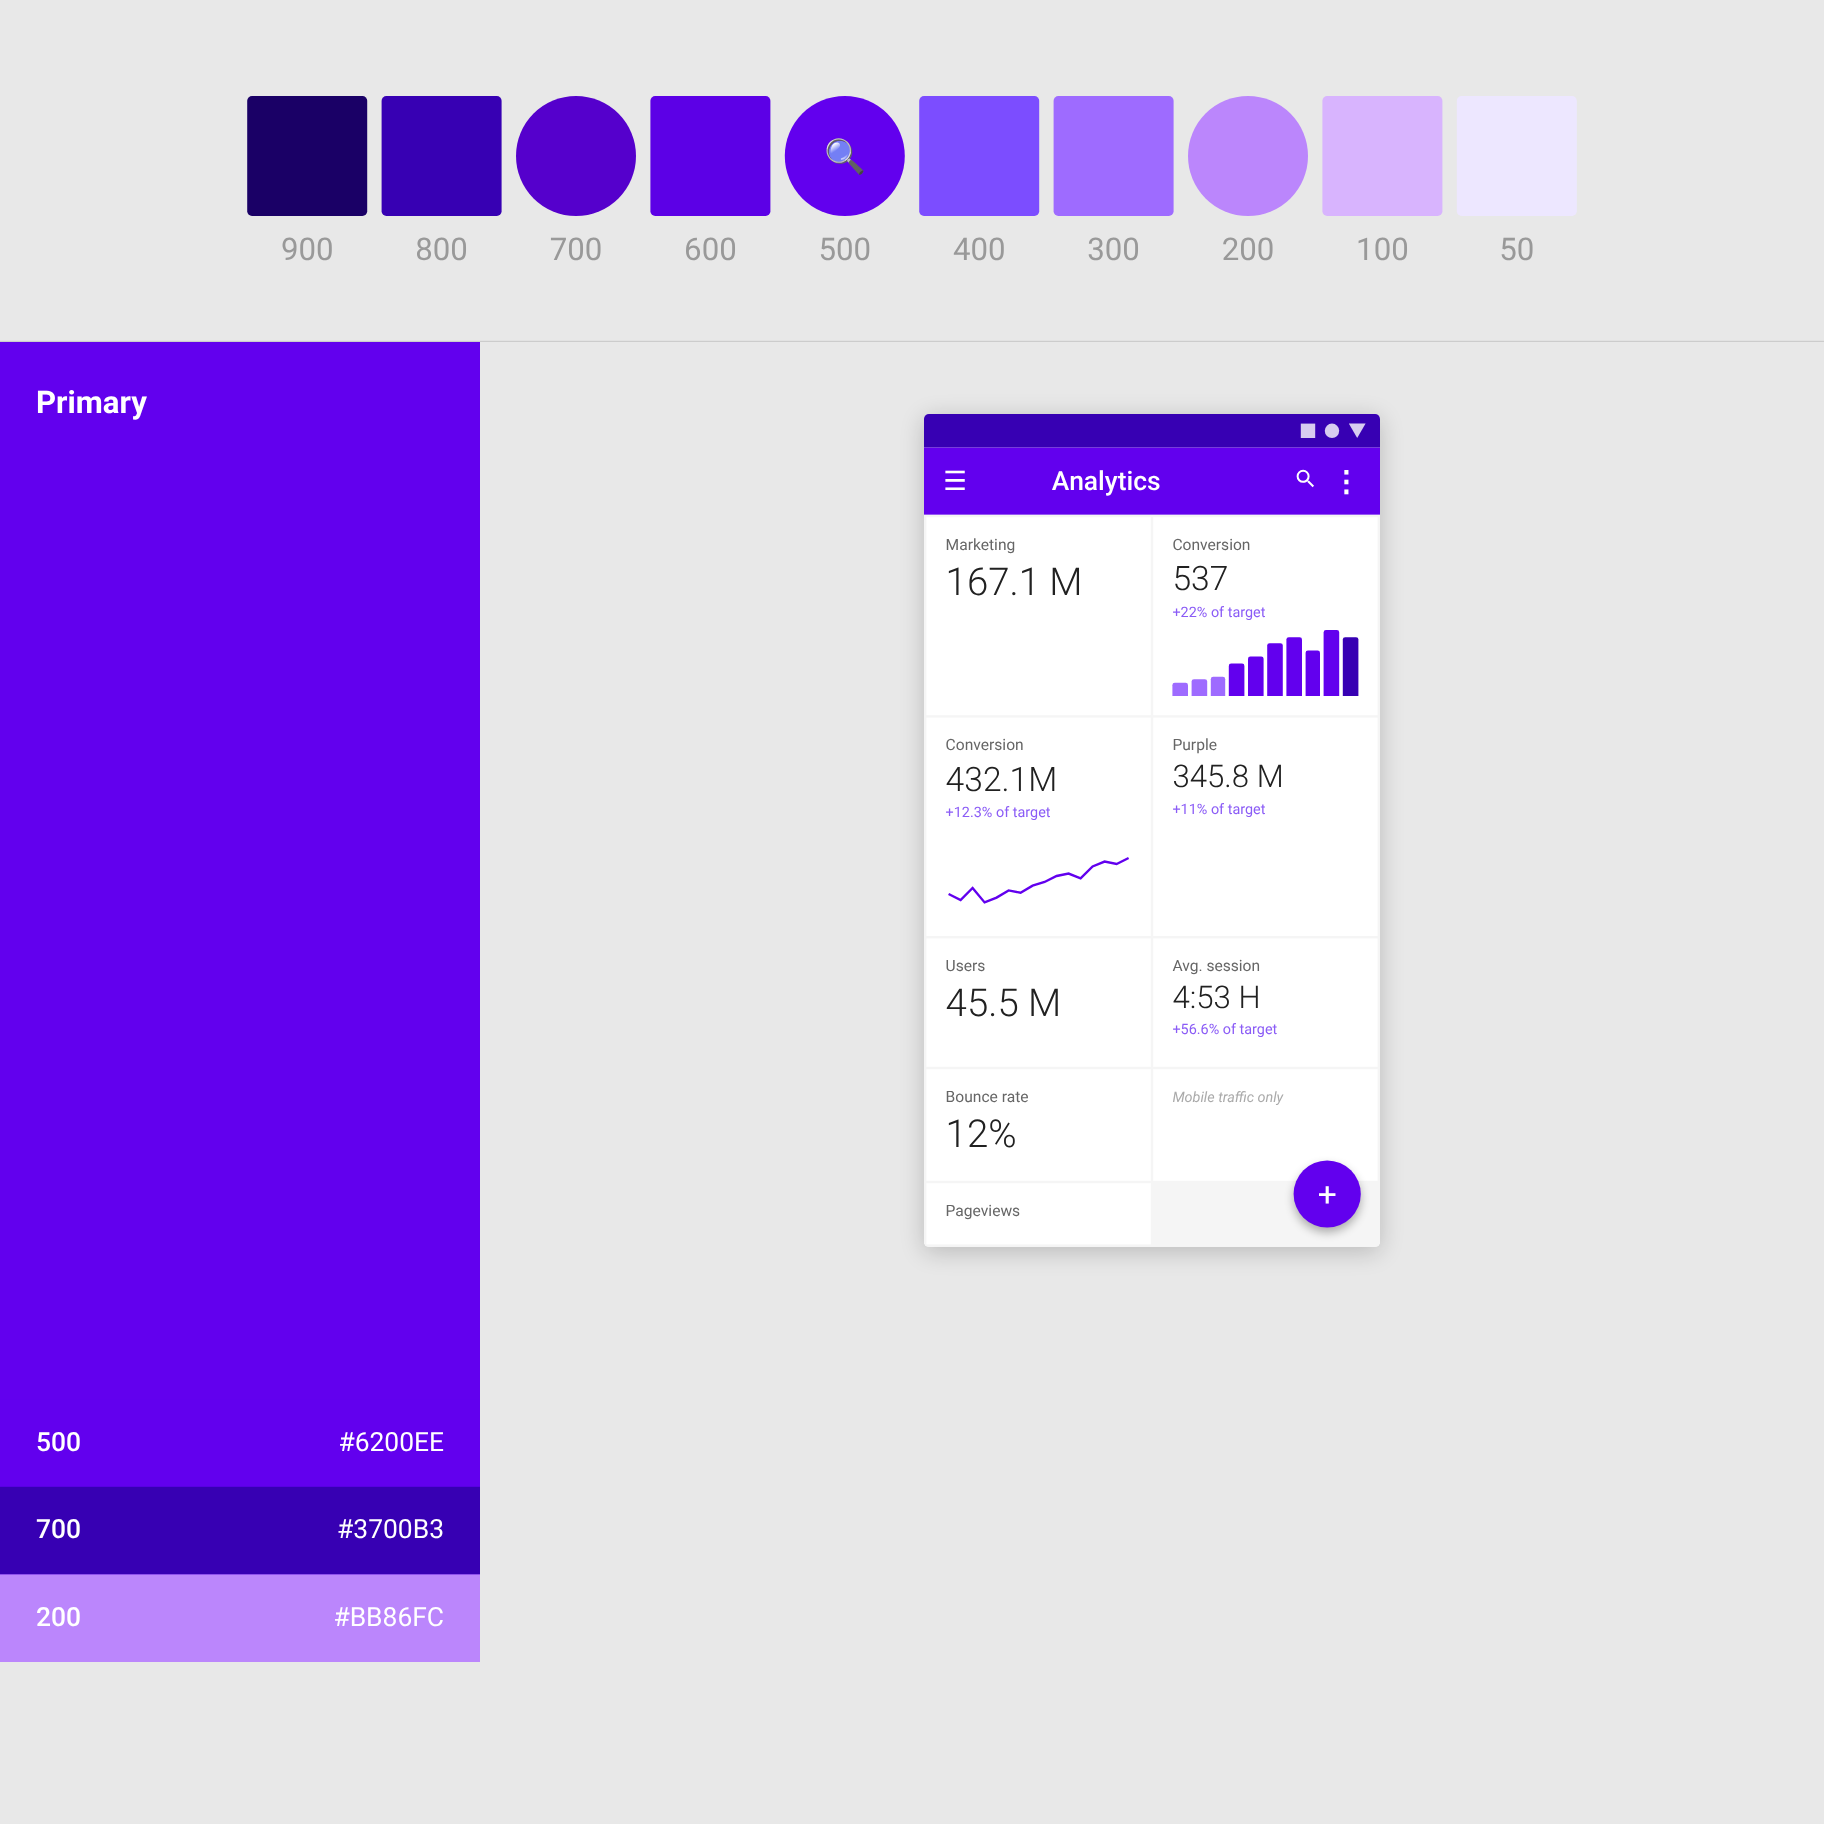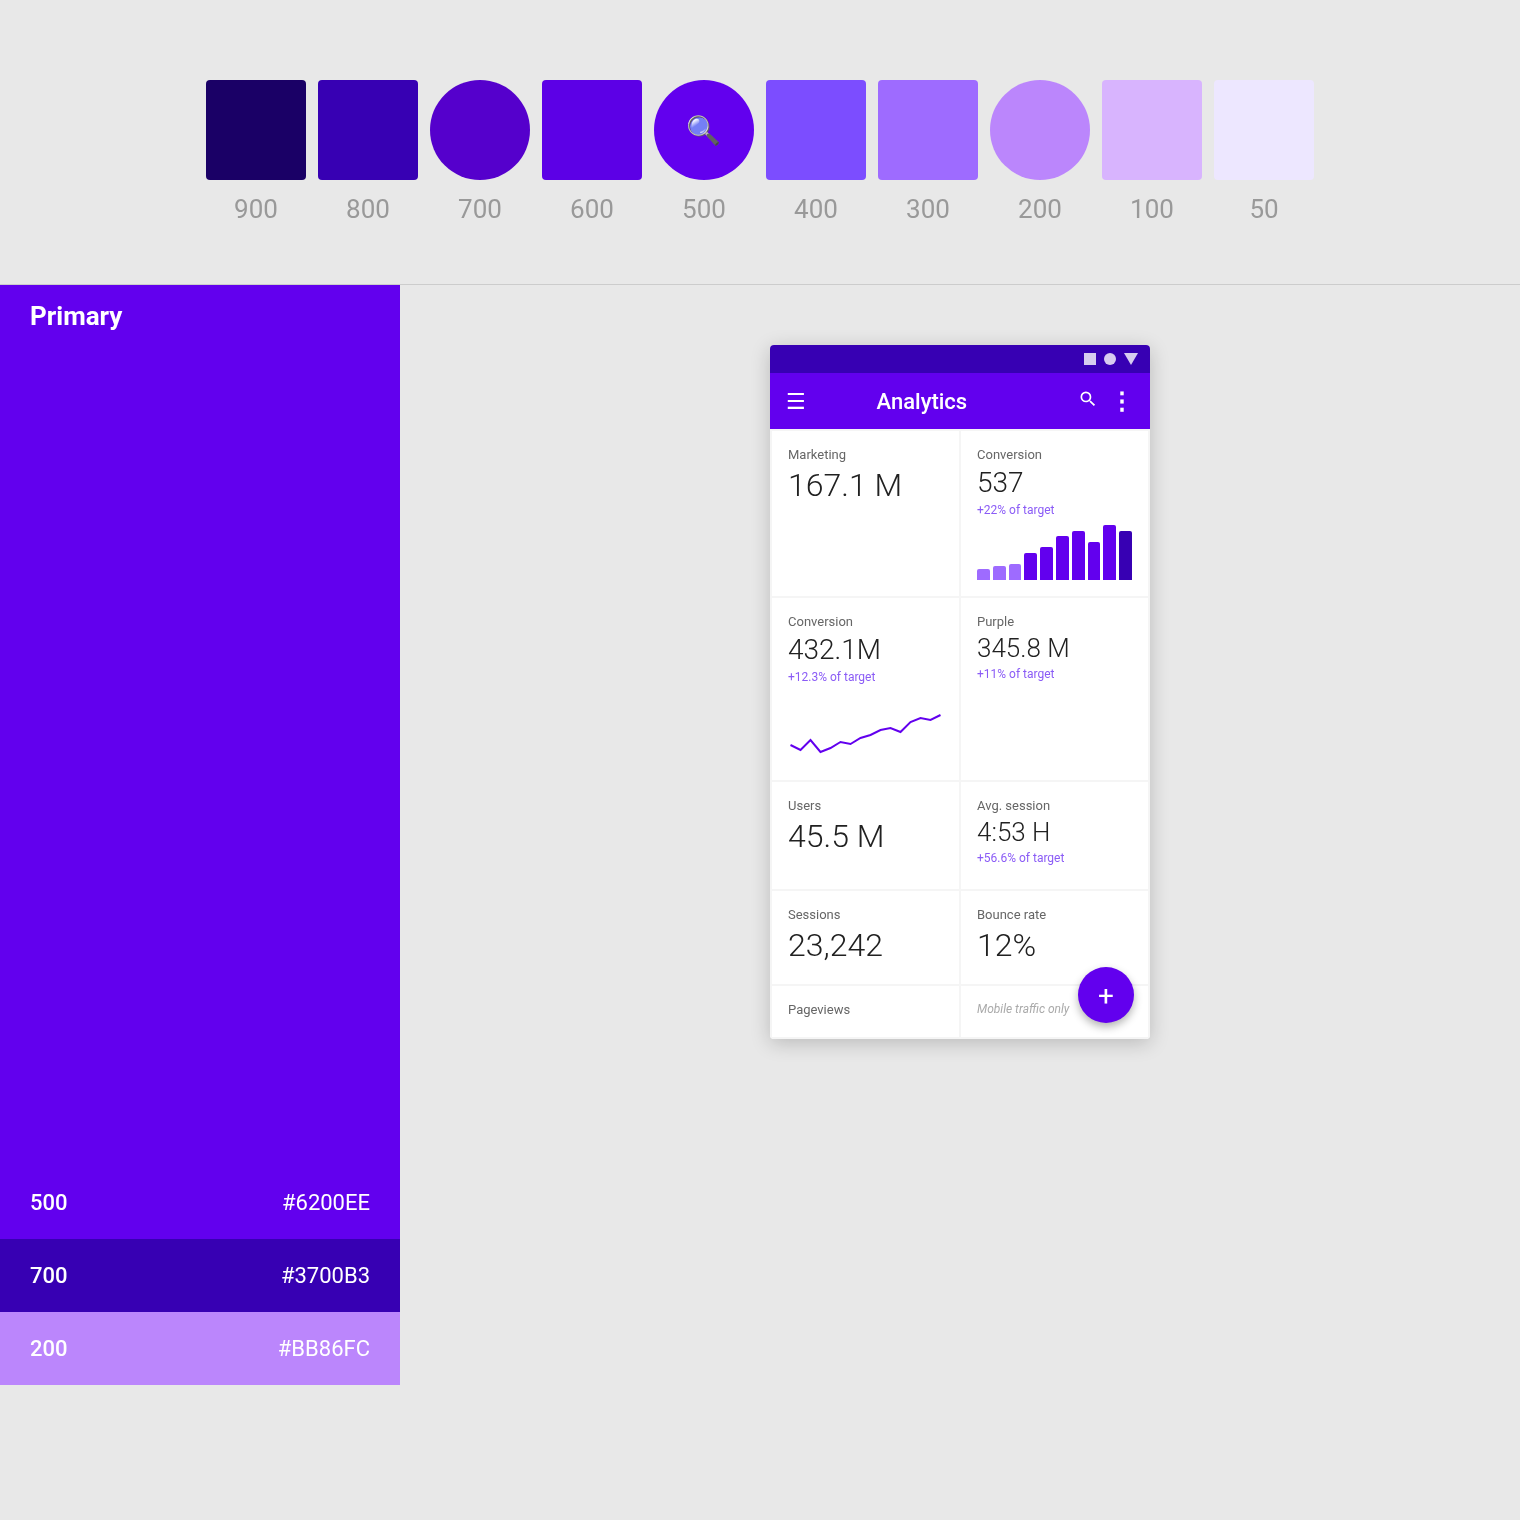--- a/index.html
+++ b/index.html
@@ -74,21 +74,21 @@
     .bottom-section {
       display: flex;
       width: 100%;
       min-height: 1100px;
     }
 
     
     .left-panel {
       width: 400px;
       background: #6200EE;
-      padding: 16px 30px;
+      padding: 36px 30px;
       position: relative;
       flex-shrink: 0;
     }
     .left-panel-label-primary {
       color: white;
       font-size: 26px;
       font-weight: bold;
       margin-bottom: 4px;
     }
     .left-panel-label-purple {
@@ -442,36 +442,32 @@
             <div class="card-label">Users</div>
             <div class="card-value">45.5 M</div>
           </div>
 
           <div class="card">
             <div class="card-label">Avg. session</div>
             <div class="card-value" style="font-size:26px;">4:53 H</div>
             <div class="card-sub">+56.6% of target</div>
           </div>
 
-          <div class="card">
-            <div class="card-label">Sessions</div>
-            <div class="card-value">23,242</div>
-          </div>
 
           <div class="card" style="position:relative;">
             <div class="card-label">Bounce rate</div>
             <div class="card-value" style="font-size:32px;">12%</div>
           </div>
 
           <div class="card">
+            <div class="card-label" style="font-style:italic; color:#aaa; font-size:12px;">Mobile traffic only</div>
+          </div>
+
+          <div class="card">
             <div class="card-label">Pageviews</div>
-          </div>
-
-          <div class="card">
-            <div class="card-label" style="font-style:italic; color:#aaa; font-size:12px;">Mobile traffic only</div>
           </div>
 
         </div>
 
         <div class="fab">
           <span>+</span>
         </div>
       </div>
 
     </div>

